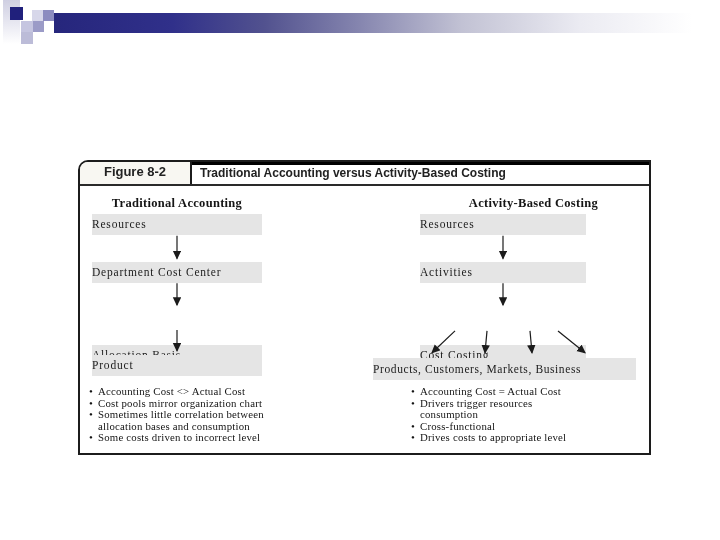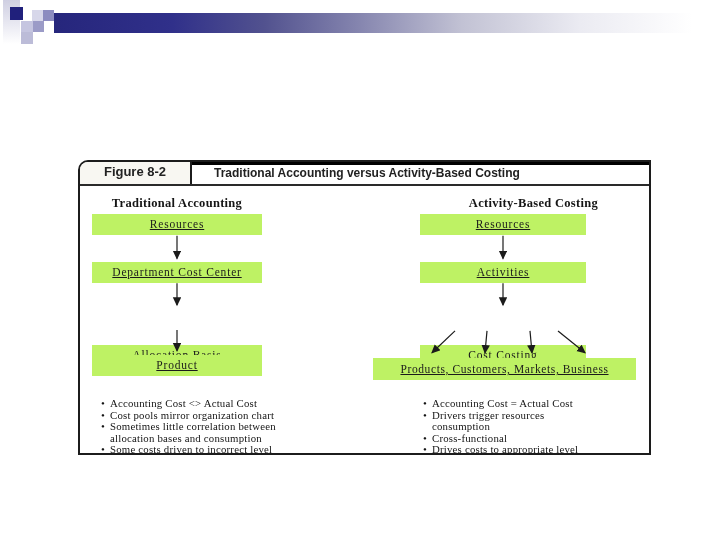--- a/index.html
+++ b/index.html
@@ -20,41 +20,41 @@
   #sq-e{left:21px;top:32px;width:12px;height:12px;background:#bcbcd8;}
 
   
   #figure{position:absolute;left:78px;top:160px;width:573px;height:295px;
           border:2px solid #1c1c1c;border-radius:10px 0 0 0;
           display:flex;flex-direction:column;background:#ffffff;box-sizing:border-box;}
   #fig-header{display:flex;height:22px;border-bottom:2px solid #2a2a2a;flex:0 0 auto;}
   #fig-label{width:110px;flex:0 0 auto;border-right:2px solid #1c1c1c;border-radius:8px 0 0 0;
              background:#f8f7f2;text-align:center;line-height:20px;
              font-family:"Liberation Sans",sans-serif;font-weight:700;font-size:13px;color:#222;}
-  #fig-title{flex:1;border-top:3px solid #000;padding-left:22px;line-height:17px;
+  #fig-title{flex:1;border-top:3px solid #000;padding-left:8px;line-height:17px;
              font-family:"Liberation Sans",sans-serif;font-weight:700;font-size:12px;color:#222;
              white-space:nowrap;overflow:hidden;}
   #fig-body{position:relative;flex:1;background:#fff;}
 
   .col-heading{position:absolute;top:10px;text-align:center;
                font-weight:700;font-size:12.5px;letter-spacing:.3px;color:#151515;}
   #heading-left{left:12px;width:170px;}
   #heading-right{left:352px;width:166px;text-align:right;}
 
-  .gbox{position:absolute;height:21px;line-height:21px;background:#bef264;
-        text-align:center;font-size:11.5px;letter-spacing:.8px;color:#1b1b1b;
-        white-space:nowrap;overflow:hidden;text-decoration:underline;}
+  .gbox{position:absolute;height:21px;line-height:21px;background:#e5e5e5;
+        text-align:left;font-size:11.5px;letter-spacing:.8px;color:#1b1b1b;
+        white-space:nowrap;overflow:hidden;}
   .lcol{left:12px;width:170px;}
   .rcol{left:340px;width:166px;}
   #lbox1,#rbox1{top:28px;} #lbox2,#rbox2{top:76px;} #lbox3,#rbox3{top:123px;margin-top:36px;} #lbox4{top:169px;}
   #rbox4{left:293px;width:263px;top:172px;height:22px;line-height:22px;letter-spacing:.6px;}
 
   #arrow-layer{position:absolute;left:0;top:0;width:100%;height:100%;pointer-events:none;}
 
-  .blist{position:absolute;top:200px;margin:12px;padding:0;list-style:none;
+  .blist{position:absolute;top:200px;margin:0;padding:0;list-style:none;
          font-size:10.8px;line-height:11.6px;letter-spacing:.2px;color:#141414;}
   #blist-left{left:8px;width:255px;}
   #blist-right{left:330px;width:215px;}
   .blist li{position:relative;padding-left:10px;white-space:pre-line;margin:0;}
   .blist li::before{content:"\2022";position:absolute;left:1px;top:0;font-size:11px;}
 </style>
 </head>
 <body>
 
 <div id="slide">

